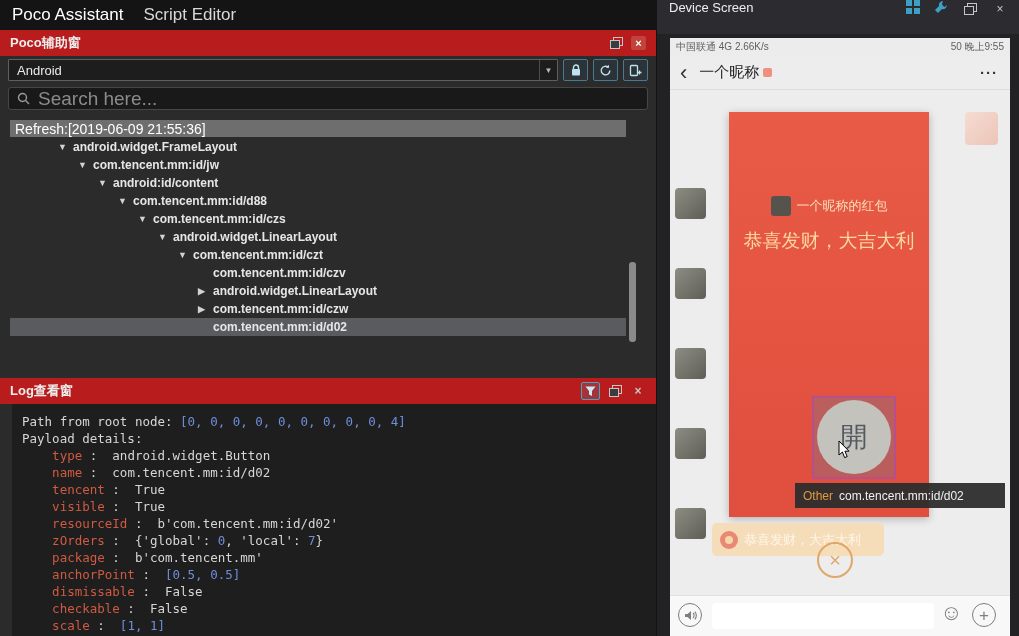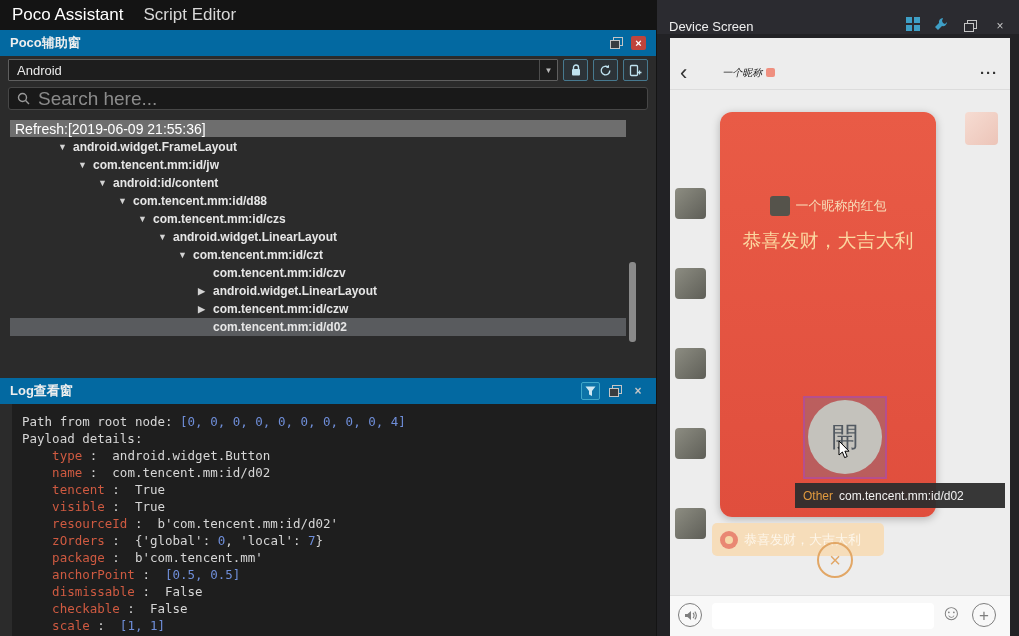--- a/index.html
+++ b/index.html
@@ -8,21 +8,21 @@
          font-family:"Liberation Sans", sans-serif; }
 
   
   .left { position:absolute; left:0; top:0; width:656px; height:636px; background:#2b2b2b; }
 
   .tabbar { position:absolute; left:0; top:0; width:656px; height:30px; background:#141414;
             display:flex; align-items:center; padding-left:2px; }
   .tab { padding:0 10px; font-size:17px; color:#d8d8d8; height:30px; display:flex; align-items:center; cursor:default; }
   .tab.active { color:#ffffff; }
 
-  .panel-title { position:absolute; left:0; width:656px; height:26px; background:#0369a1;
+  .panel-title { position:absolute; left:0; width:656px; height:26px; background:#b91c1c;
                  display:flex; align-items:center; padding:0 10px; color:#eeeeee; font-size:13px; font-weight:bold; }
   .panel-title .spacer { flex:1; }
   .title-icons { display:flex; align-items:center; gap:7px; }
   .icon-btn { width:16px; height:15px; display:flex; align-items:center; justify-content:center; color:#c5c5c5; font-size:12px; }
   .close-red { width:15px; height:14px; background:#c0443c; border-radius:2px; color:#fff; font-size:11px;
                display:flex; align-items:center; justify-content:center; line-height:1; }
 
   .poco-title { top:30px; }
 
   .toolbar { position:absolute; left:0; top:56px; width:656px; height:28px; display:flex; align-items:center;
@@ -54,43 +54,43 @@
   .filter-btn { width:19px; height:18px; border:1px solid #3fa7c9; background:rgba(63,167,201,.18);
                 border-radius:2px; display:flex; align-items:center; justify-content:center; }
   .log-content { position:absolute; left:12px; top:404px; width:656px; height:232px; background:#1e1e1e;
                  overflow:hidden; padding:9px 0 0 10px; font-family:"DejaVu Sans Mono", monospace;
                  font-size:12.5px; line-height:17px; }
   .log-line { white-space:pre; }
   .c-p { color:#d6d6d6; } .c-k { color:#cf5a41; } .c-n { color:#6f8ed9; }
 
   
   .right { position:absolute; left:656px; top:0; width:363px; height:636px; background:#27272b; border-left:1px solid #141414; }
-  .device-header { position:absolute; left:0; top:0; width:363px; height:34px; display:flex; align-items:flex-end;
+  .device-header { position:absolute; left:0; top:0; width:363px; height:34px; display:flex; align-items:flex-start;
                    padding:0 12px; color:#eeeeee; font-size:13px; background:#2b2b30; }
   .device-header .spacer { flex:1; }
   .dev-icons { display:flex; align-items:center; gap:14px; }
   .device-area { position:absolute; left:0; top:34px; width:363px; height:602px; background:#222225; }
 
   .phone { position:absolute; left:13px; top:4px; width:340px; height:598px; background:#ededed; overflow:hidden;
            font-family:"Liberation Sans", sans-serif; }
   .statusbar { position:absolute; left:0; top:0; width:340px; height:18px; display:flex; align-items:center;
                justify-content:space-between; padding:0 6px; font-size:10px; color:#606060; background:#ececec; }
   .navbar { position:absolute; left:0; top:18px; width:340px; height:34px; background:#ededed;
             border-bottom:1px solid #dcdcdc; display:flex; align-items:center; }
   .back { margin-left:10px; font-size:22px; color:#333; line-height:1; }
-  .chat-title { margin-left:35px; font-size:10px; color:#222;font-style:italic; }
+  .chat-title { margin-left:12px; font-size:15px; color:#222; }
   .title-badge { width:9px; height:9px; border-radius:2px; background:#ef8f7f; margin-left:4px; }
   .more { margin-left:auto; margin-right:12px; font-size:15px; font-weight:bold; color:#333; letter-spacing:1px; }
 
   .av { position:absolute; left:5px; width:31px; height:31px; border-radius:4px;
         background:linear-gradient(135deg,#8d8d82,#5e5e57); }
   .av-right { position:absolute; left:295px; top:74px; width:33px; height:33px; border-radius:4px;
               background:linear-gradient(135deg,#f6dcd2,#ecc4b8); }
 
-  .rp-card { position:absolute; left:50px; top:74px; width:216px; height:405px; border-radius:12px;
+  .rp-card { position:absolute; left:59px; top:74px; width:200px; height:405px; border-radius:0;
              background:linear-gradient(180deg,#e95b46,#e04e3d); box-shadow:0 2px 8px rgba(0,0,0,.25); }
   .rp-row { margin-top:84px; display:flex; justify-content:center; align-items:center; gap:6px;
             color:#f7ddb8; font-size:13px; }
   .rp-ava { width:20px; height:20px; border-radius:3px; background:#55534b; }
   .rp-greet { margin-top:12px; text-align:center; font-size:19px; color:#fbd7a0; }
   .open-btn { position:absolute; left:88px; top:288px; width:74px; height:74px; border-radius:50%;
               background:#efe0c6; display:flex; align-items:center; justify-content:center;
               color:#4c4a44; font-size:27px; }
   .hl-box { position:absolute; left:83px; top:284px; width:84px; height:83px;
             border:2px solid #b54f8d; background:rgba(96,125,165,.30); }
@@ -293,20 +293,24 @@
               <rect x="0.5" y="3.5" width="9" height="8" fill="#2b2b30" stroke="#c5c5c5"></rect>
             </svg>
         </span>
         <span class="icon-btn">×</span>
       </span>
     </div>
 
     <div class="device-area">
       <div class="phone">
 
+        <div class="statusbar">
+          <span>中国联通 4G  2.66K/s</span>
+          <span>50  晚上9:55</span>
+        </div>
 
         <div class="navbar">
           <span class="back">‹</span>
           <span class="chat-title">一个昵称</span>
           <span class="title-badge"></span>
           <span class="more">···</span>
         </div>
 
         <div class="av" style="top:150px"></div>
         <div class="av" style="top:230px"></div>

